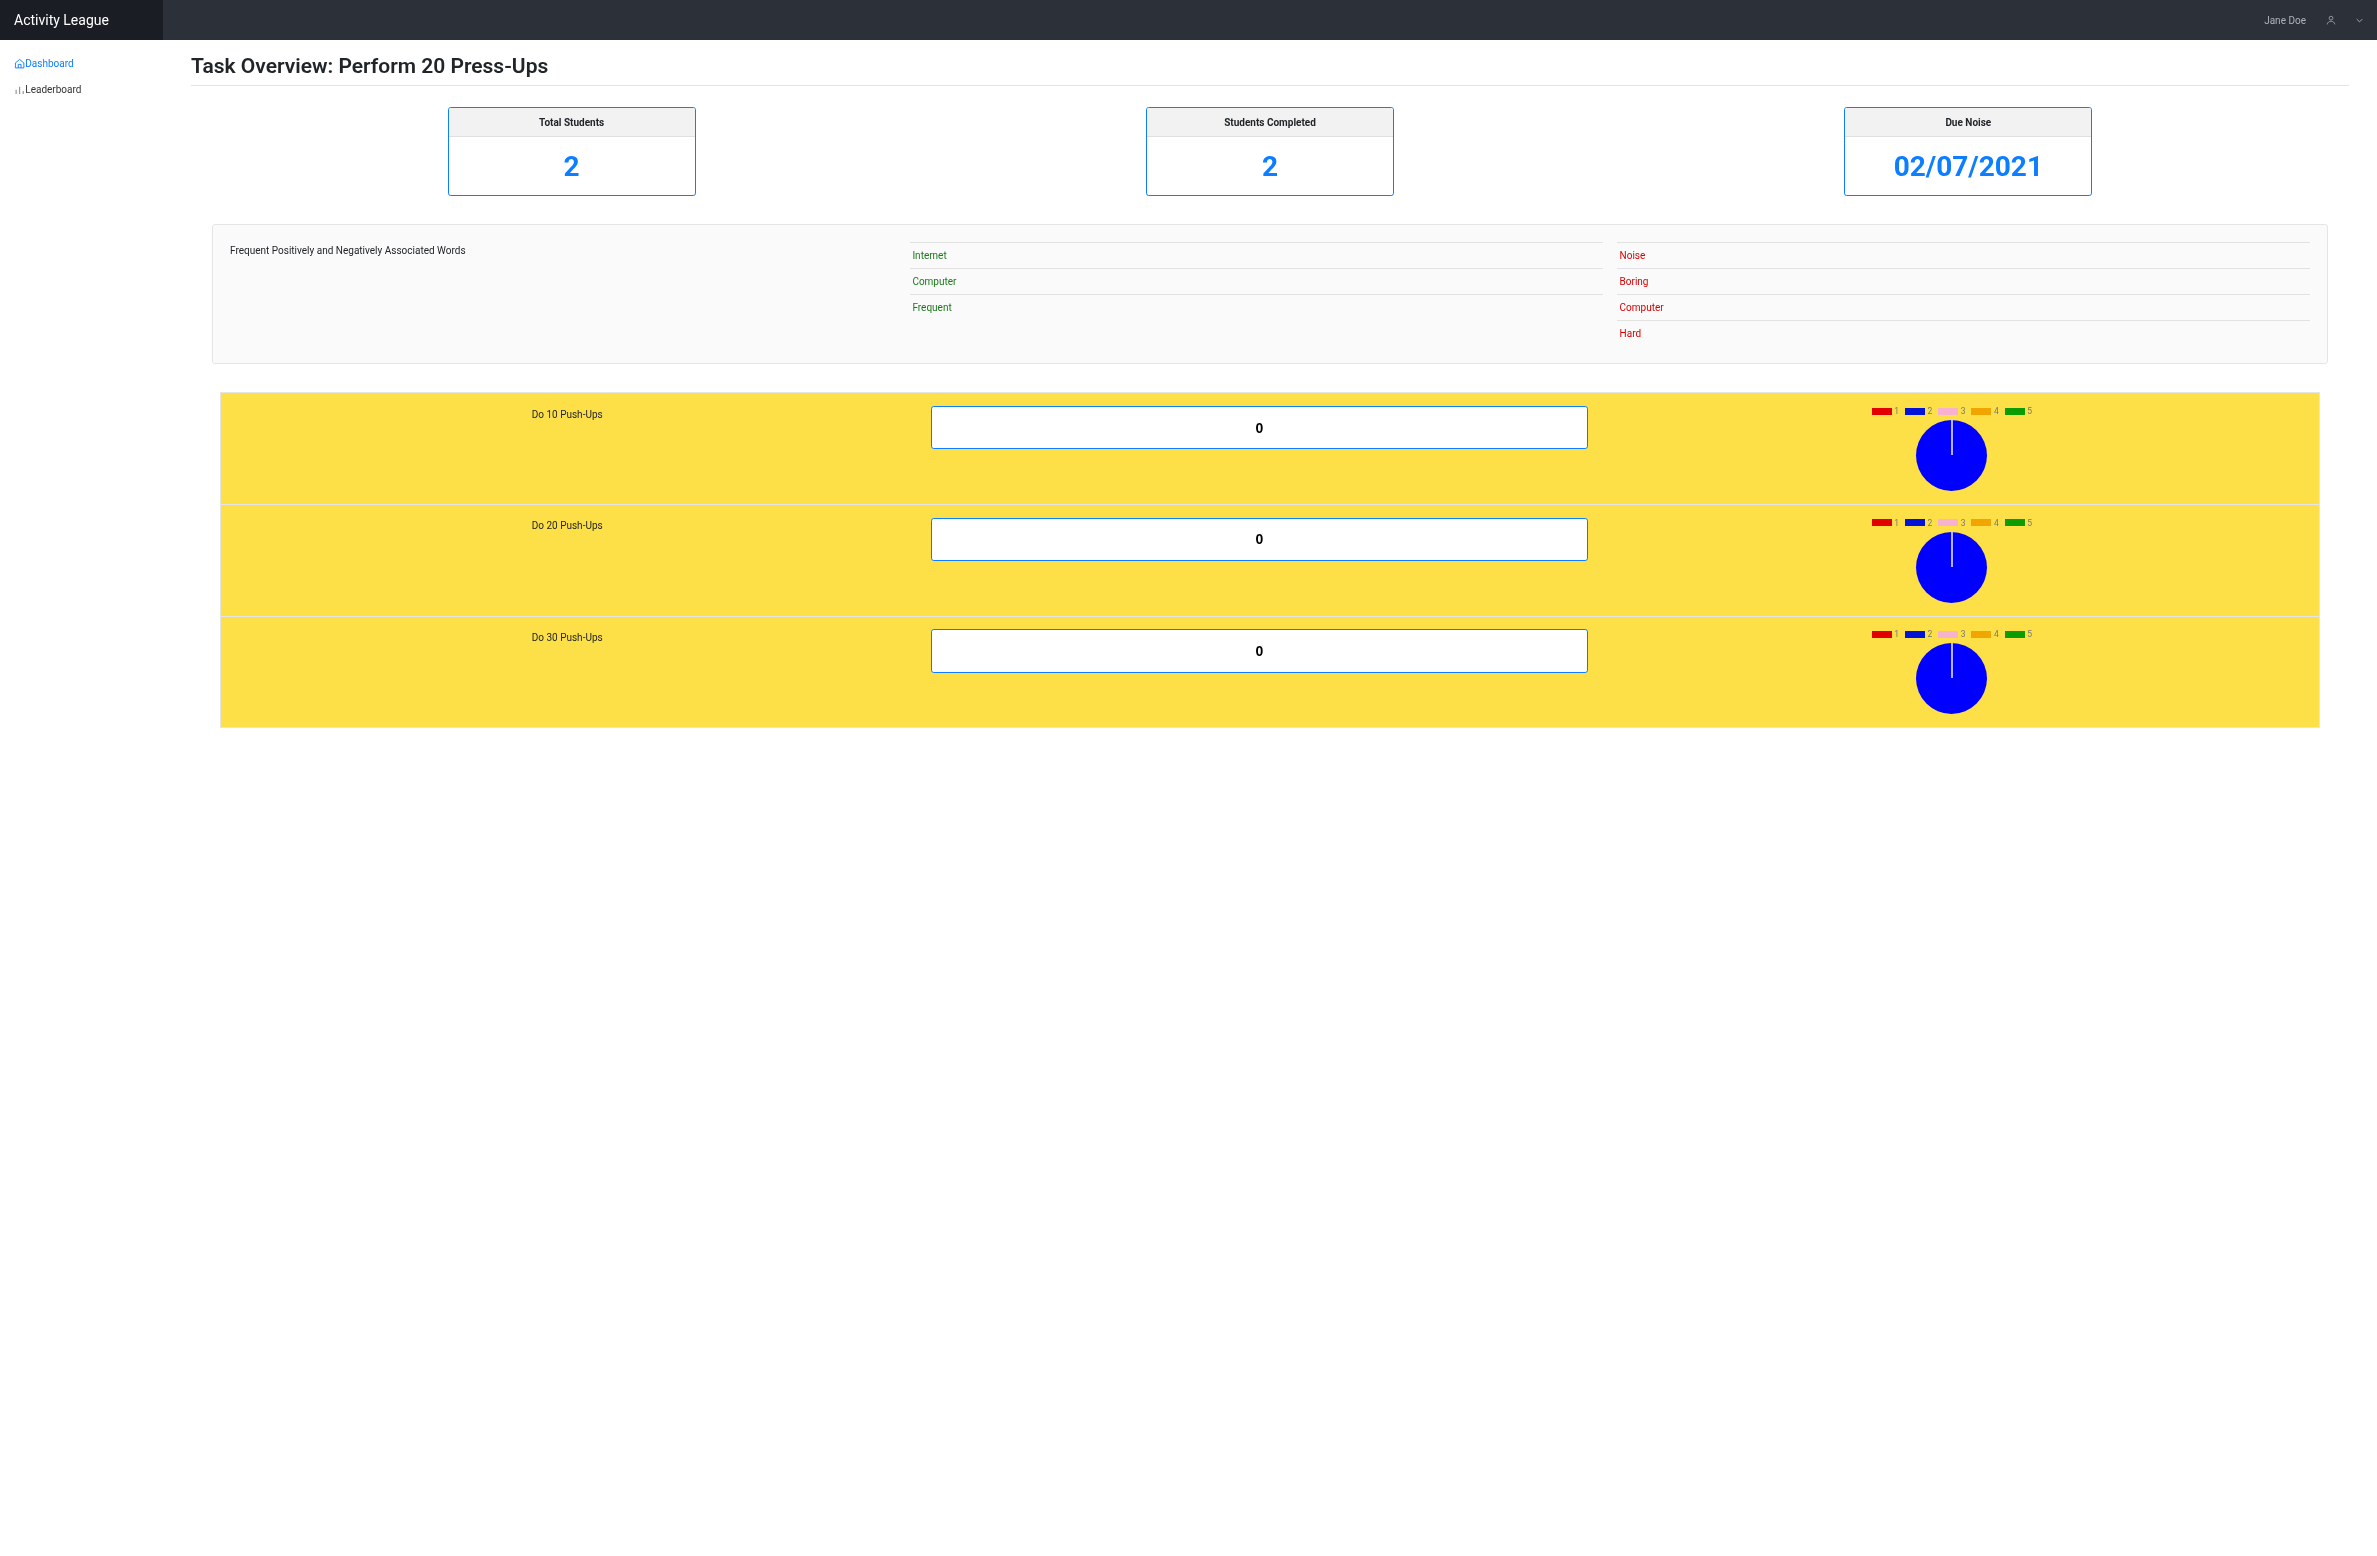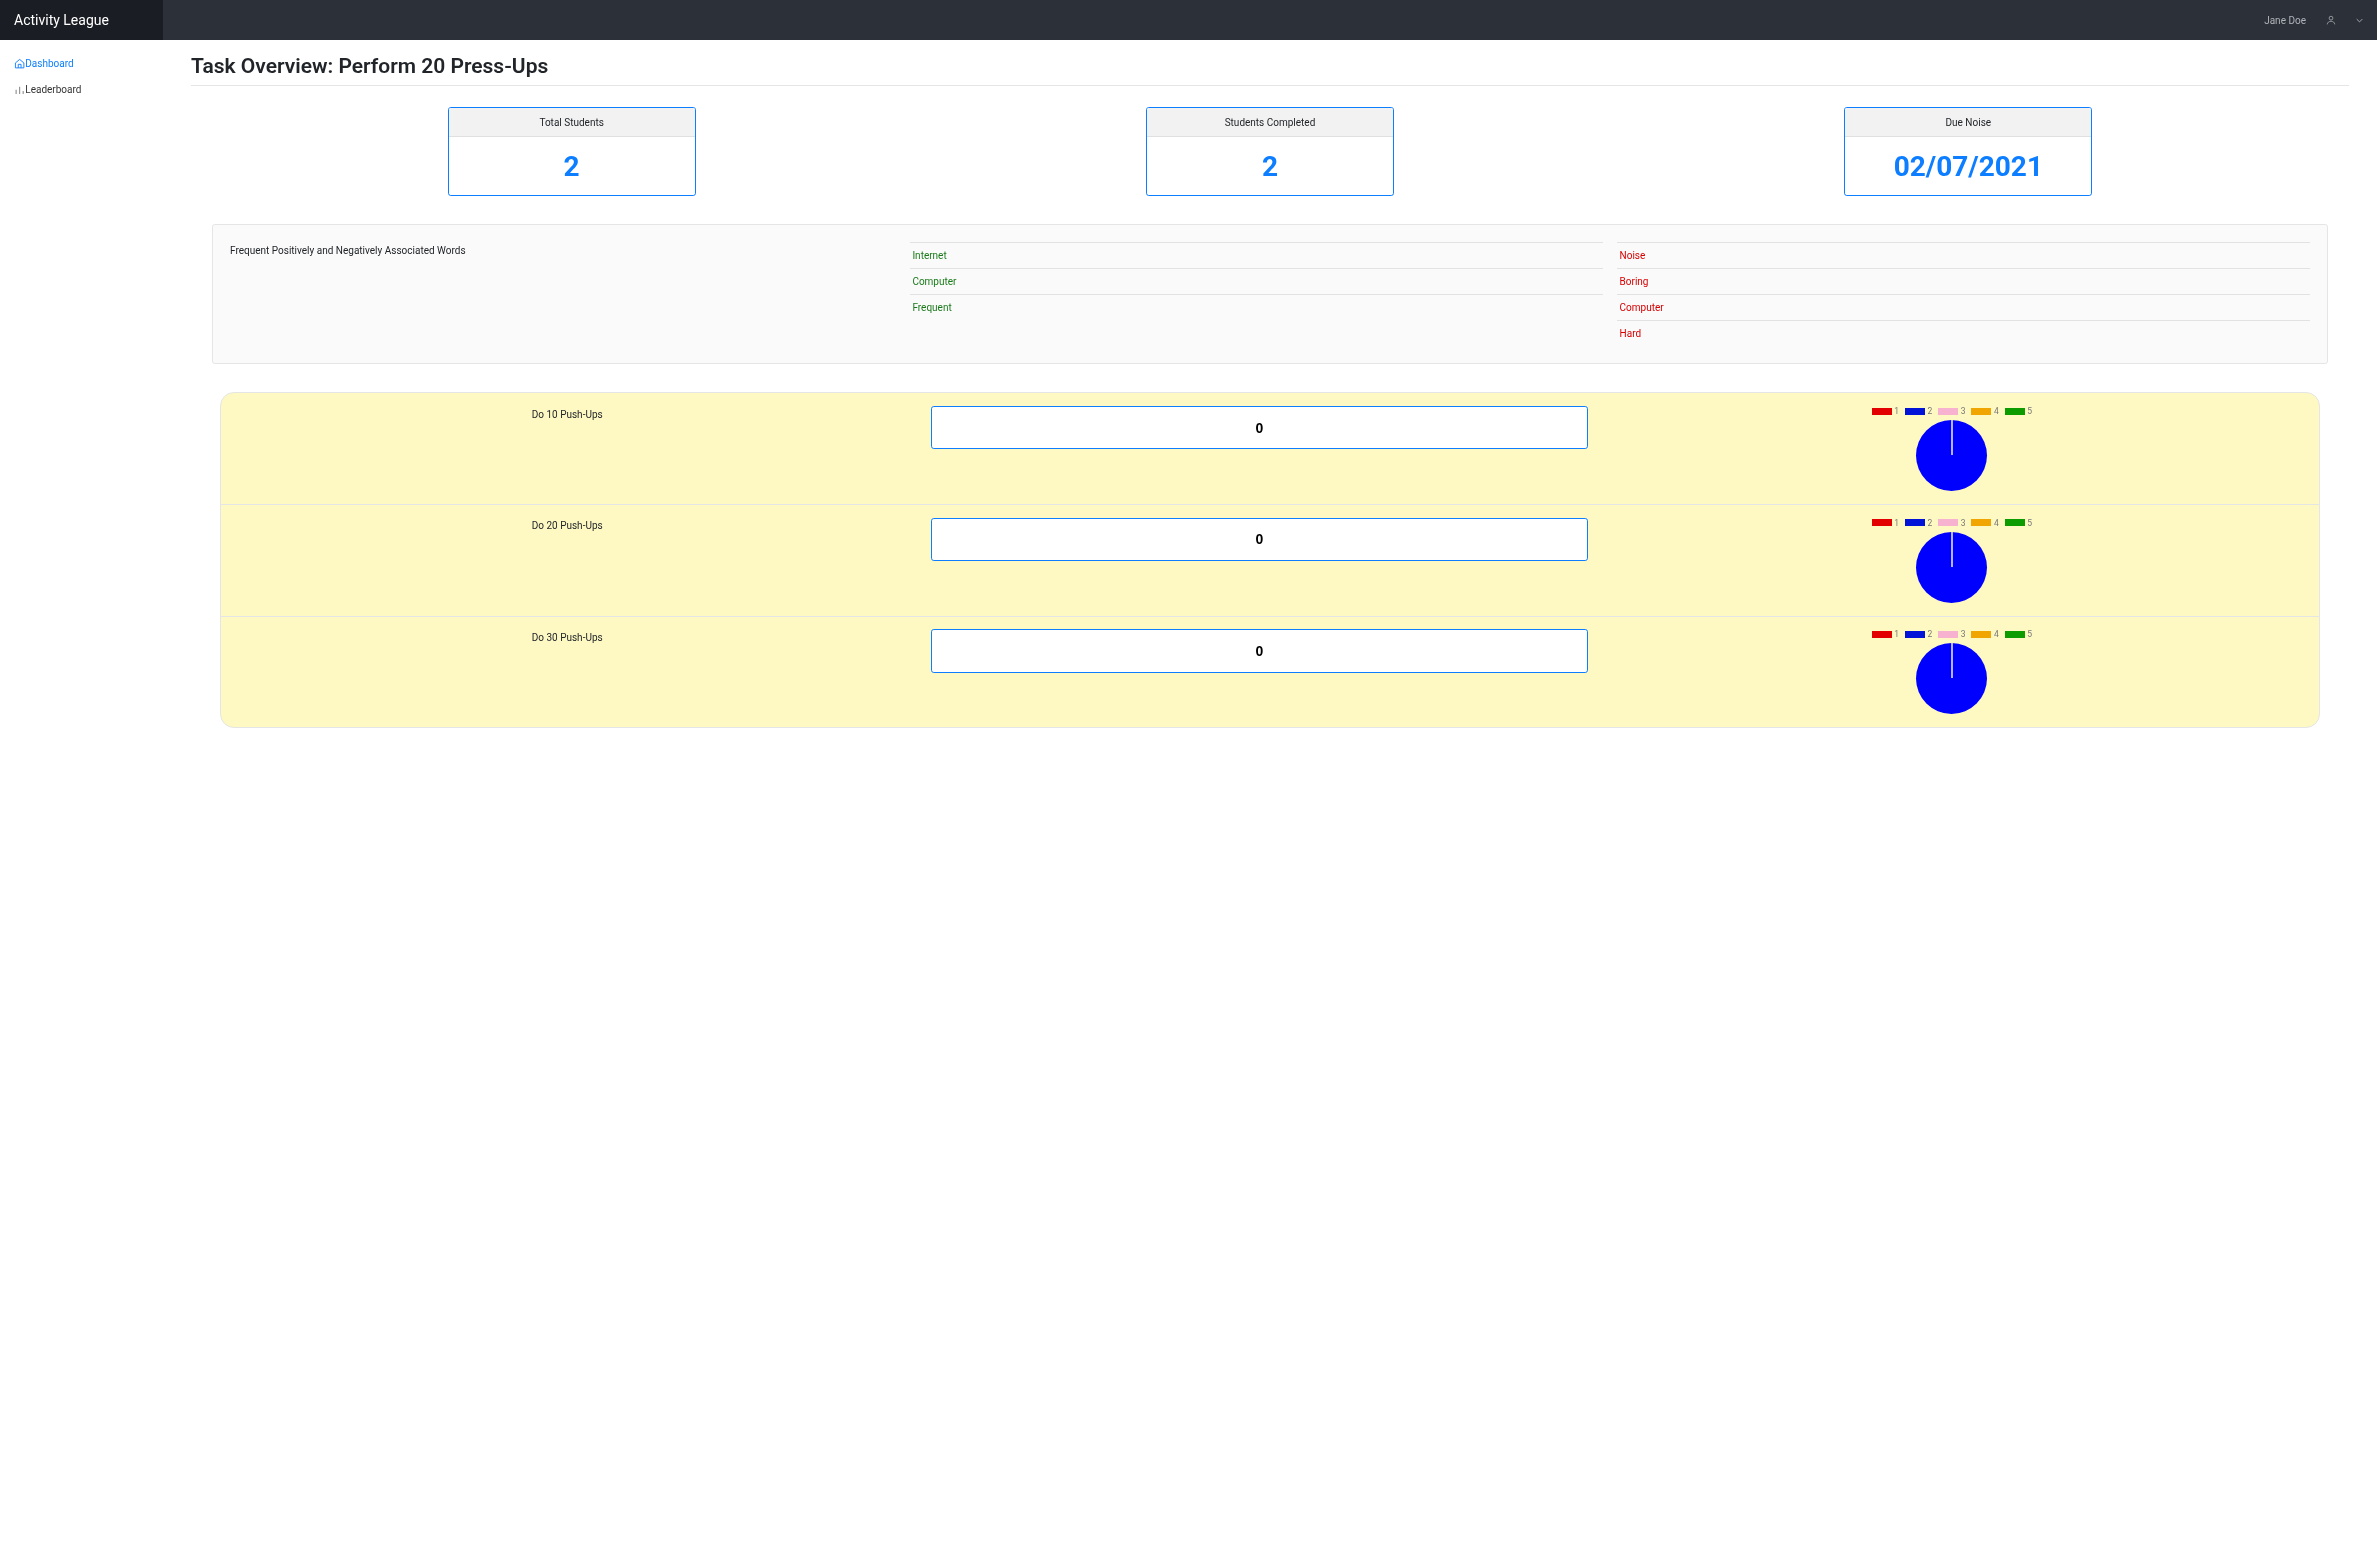--- a/index.html
+++ b/index.html
@@ -94,21 +94,21 @@
       max-width: 248px;
       border: 0.7px solid #0c7eff;
       border-radius: 2.8px;
       overflow: hidden;
     }
     .stat-card-header {
       background: #f2f2f2;
       text-align: center;
       padding: 8.5px;
       font-size: 10px;
-      font-weight: 400;
+      font-weight: 700;
       border-bottom: 0.7px solid #e0e0e0;
     }
     .stat-card-body {
       text-align: center;
       padding: 12.7px;
       font-size: 28px;
       font-weight: 700;
       color: #0c7eff;
     }
     .words-panel {
@@ -130,22 +130,22 @@
     }
     .words-col .word-item {
       padding: 7px 2.8px;
       border-top: 0.7px solid #e2e2e2;
       font-size: 10px;
     }
     .words-col.positive .word-item { color: #1a7a1a; }
     .words-col.negative .word-item { color: #d80000; }
     .task-panel {
       border: 0.7px solid #e5e5e5;
-      background: #fef9c3;
-      border-radius: 14px;
+      background: #fde047;
+      border-radius: 0;
       margin: 0 29px;
     }
     .task-row {
       display: flex;
       border-bottom: 0.7px solid #e5e5e5;
       padding: 12.7px 0;
       align-items: flex-start;
     }
     .task-row:last-child { border-bottom: none; }
     .task-name {

